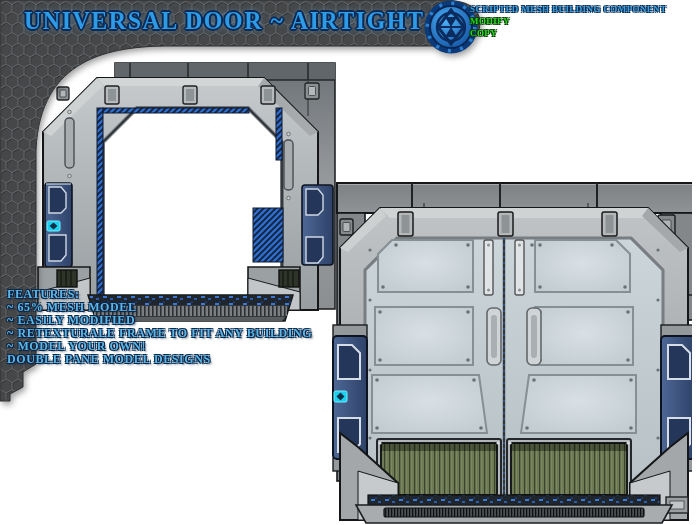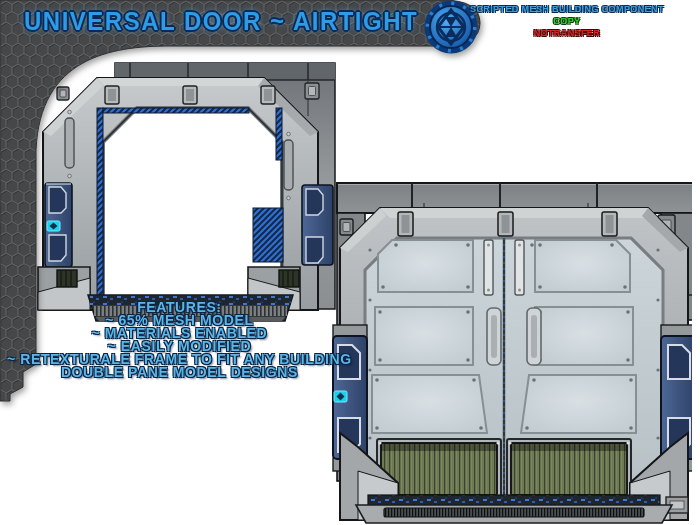--- a/index.html
+++ b/index.html
@@ -1,34 +1,34 @@
 <!DOCTYPE html>
 <html><head>
 <meta charset="utf-8">
 <style>
   html,body{margin:0;padding:0;background:#fff;}
   .stage{position:relative;width:692px;height:525px;background:#ffffff;overflow:hidden;
-         font-family:Liberation Sans, sans-serif;text-align:center;}
+         font-family:Liberation Serif, serif;}
   .svg-abs{position:absolute;}
   #render-open{left:32px;top:56px;z-index:1;}
   #render-closed{left:328px;top:175px;z-index:2;}
   #banner-svg{left:0;top:0;z-index:3;filter:drop-shadow(2px 3px 3px rgba(0,0,0,.38));}
   .title{position:absolute;left:24px;top:7px;z-index:4;white-space:nowrap;
          font-size:24px;font-weight:bold;letter-spacing:1.5px;color:#2e9be6;
          transform:scaleY(1.06);transform-origin:top left;
          text-shadow:-2px 0 0 #0a2a55,2px 0 0 #0a2a55,0 -2px 0 #0a2a55,0 2px 0 #0a2a55,
                      -1px -1px 0 #0a2a55,1px -1px 0 #0a2a55,-1px 1px 0 #0a2a55,1px 1px 0 #0a2a55,
                      0 0 6px rgba(130,205,255,.85);}
   .permissions{position:absolute;left:470px;top:3px;z-index:4;line-height:12px;
                font-size:9px;font-weight:bold;letter-spacing:.4px;white-space:nowrap;}
   .perm-blue {color:#38a0e0;text-shadow:1px 1px 0 #0a2a50,-1px -1px 0 #0a2a50,1px -1px 0 #0a2a50,-1px 1px 0 #0a2a50;}
   .perm-green{color:#26d41e;text-shadow:1px 1px 0 #073a07,-1px -1px 0 #073a07,1px -1px 0 #073a07,-1px 1px 0 #073a07;}
   .perm-red  {color:#e02020;text-shadow:1px 1px 0 #400606,-1px -1px 0 #400606,1px -1px 0 #400606,-1px 1px 0 #400606;}
-  .features{position:absolute;left:7px;top:301px;z-index:5;line-height:13px;
-            font-size:14px;font-weight:bold;letter-spacing:.6px;white-space:nowrap;color:#5bb6e6;
+  .features{position:absolute;left:7px;top:288px;z-index:5;line-height:13px;
+            font-size:12px;font-weight:bold;letter-spacing:.6px;white-space:nowrap;color:#5bb6e6;
             text-shadow:1px 1px 0 #0a2446,-1px -1px 0 #0a2446,1px -1px 0 #0a2446,-1px 1px 0 #0a2446,
                         2px 2px 2px rgba(10,30,60,.55);}
 </style>
 </head>
 <body>
 
 <div class="stage">
 
   <svg id="render-open" class="svg-abs" width="312" height="272" viewBox="0 0 312 272">
     <defs>
@@ -350,26 +350,26 @@
       <path d="M0,-17 L13,0 L0,17 L-13,0 Z" fill="none" stroke="#0b2c5e" stroke-width="3"></path>
       <path d="M-6,-10 H6 L-6,10 H6 Z" fill="#0b2c5e"></path>
       <path d="M-14,0 H14" stroke="#0b2c5e" stroke-width="2"></path>
     </g>
   </svg>
 
   <div class="title">UNIVERSAL DOOR ~ AIRTIGHT</div>
 
   <div class="permissions">
     <div class="perm-blue">SCRIPTED MESH BUILDING COMPONENT</div>
+    <div class="perm-green">MODIFY</div>
     <div class="perm-green">COPY</div>
-    <div class="perm-red">NOTRANSFER</div>
   </div>
 
   <div class="features">
     <div>FEATURES:</div>
     <div>~ 65% MESH MODEL</div>
-    <div>~ MATERIALS ENABLED</div>
     <div>~ EASILY MODIFIED</div>
     <div>~ RETEXTURALE FRAME TO FIT ANY BUILDING</div>
+    <div>~ MODEL YOUR OWN!</div>
     <div>DOUBLE PANE MODEL DESIGNS</div>
   </div>
 
 </div>
 
 </body></html>

